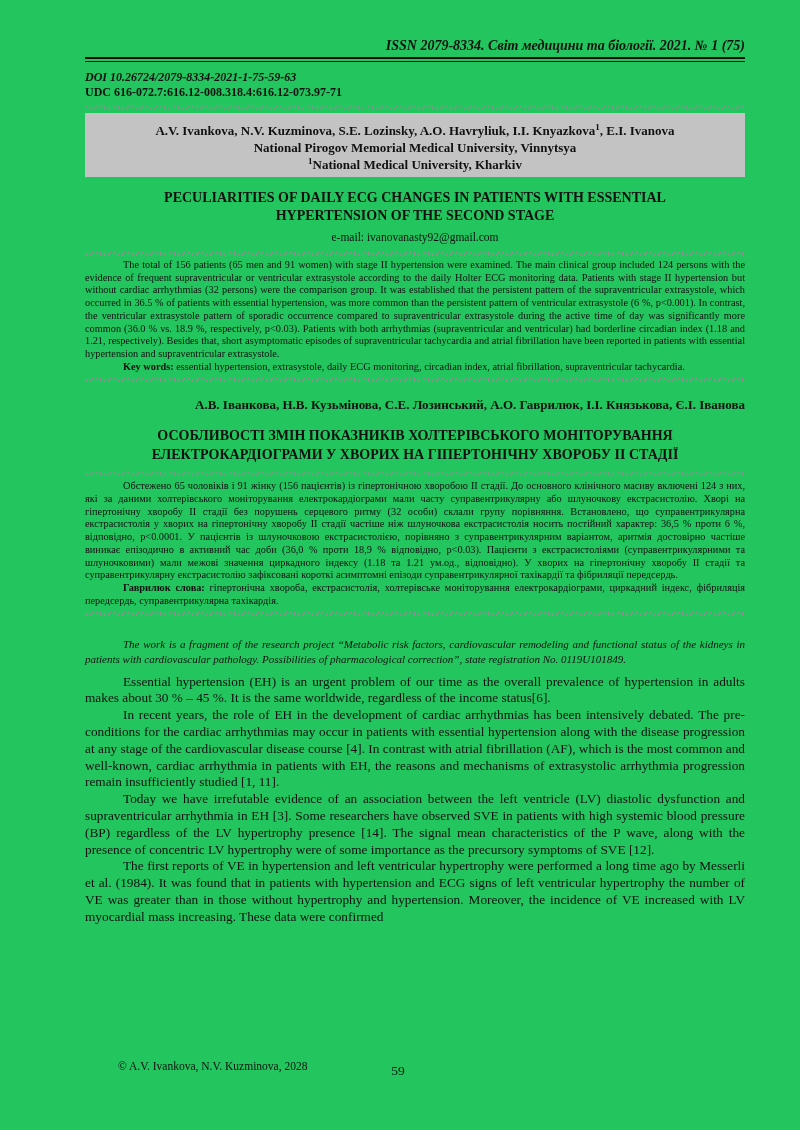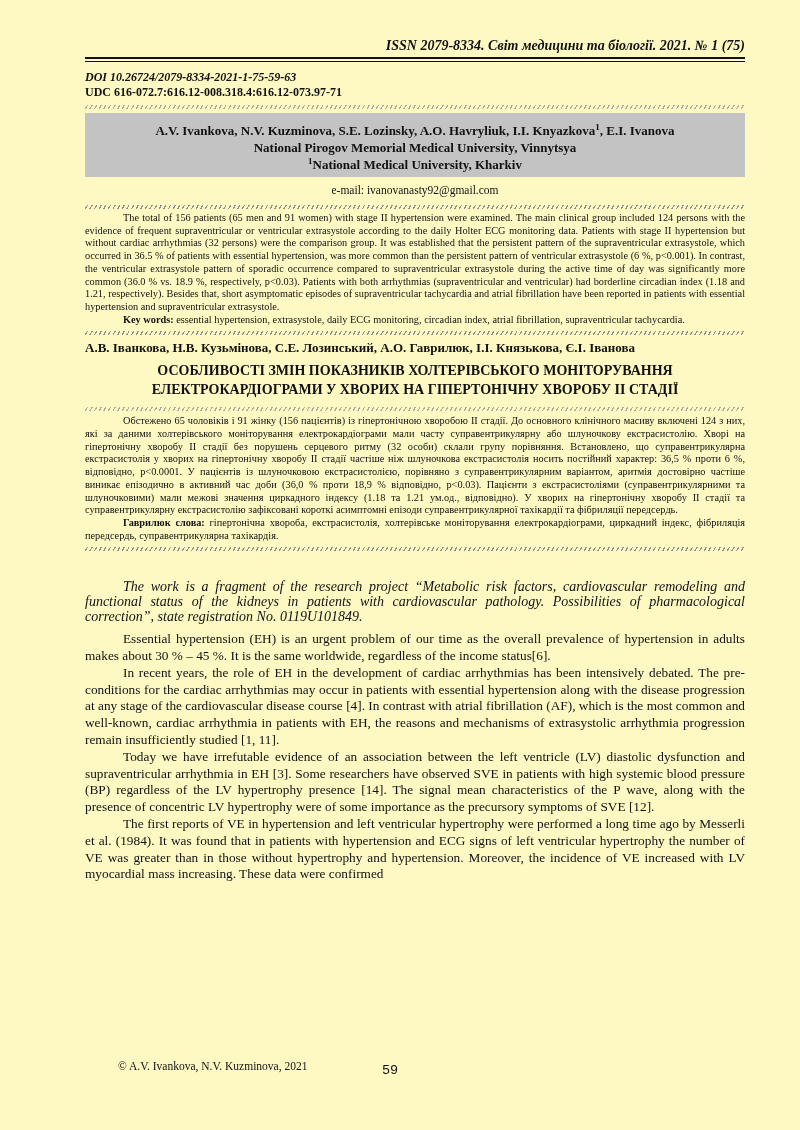--- a/index.html
+++ b/index.html
@@ -1,17 +1,17 @@
 <!DOCTYPE html>
 <html><head>
 <meta charset="utf-8">
 <style>
   html,body{margin:0;padding:0;background:#e8e8e8;}
   .page{
-    width:800px;height:1130px;margin:0 auto;background:#fef9c3;
+    width:800px;height:1130px;margin:0 auto;background:#22c55e;
     font-family:"Liberation Serif","DejaVu Serif",serif;color:#111111;
     position:relative;box-sizing:border-box;
     padding:38px 55px 0 85px;overflow:hidden;
   }
   .issn{ text-align:right;font-weight:bold;font-style:italic;font-size:14px;line-height:16px; }
   .header-rule{ margin-top:3px;height:2px;border-top:2.5px solid #111;border-bottom:1px solid #111; }
   .doi{ margin-top:8px;font-weight:bold;font-size:12px;line-height:14.5px;font-style:italic; }
   .udc{ font-weight:bold;font-size:12px;line-height:14.5px; }
   .hatch{
     height:4px;margin-top:6px;
@@ -24,38 +24,38 @@
   }
   sup{ font-size:9px;line-height:0; }
   .title-en{
     margin:12px auto 0;max-width:580px;text-align:center;
     font-weight:bold;font-size:14px;line-height:17.5px;
   }
   .email{ margin-top:7px;text-align:center;font-size:11.5px;line-height:13px; }
   .abstract{ margin-top:3px;font-size:10.3px;line-height:12.7px;text-align:justify; }
   .abstract p{ margin:0;text-indent:38px; }
   .kw-label{ font-weight:bold; }
-  .authors-ua{ margin-top:4px;text-align:left;font-weight:bold;font-size:13px;line-height:17px; }
+  .authors-ua{ margin-top:14px;text-align:right;font-weight:bold;font-size:13px;line-height:17px; }
   .title-ua{
-    margin:5px auto 0;max-width:620px;text-align:center;
+    margin:13px auto 0;max-width:620px;text-align:center;
     font-weight:bold;font-size:14px;line-height:19px;
   }
   .abstract-ua{ margin-top:4px; }
   .project-note{
-    margin-top:29px;font-style:italic;font-size:14px;line-height:14.6px;
+    margin-top:21px;font-style:italic;font-size:11px;line-height:14.6px;
     text-align:justify;
   }
   .project-note p{ margin:0;text-indent:38px; }
   .body-text{ margin-top:7px;font-size:13.3px;line-height:16.8px;text-align:justify; }
   .body-text p{ margin:0;text-indent:38px; }
   .footer-copyright{
     position:absolute;left:118px;top:1060px;font-size:11.5px;
   }
   .footer-page-number{
-    position:absolute;left:0;top:1063px;width:780px;text-align:center;font-size:13.5px;font-family:Liberation Mono, monospace;
+    position:absolute;left:8px;top:1063px;width:780px;text-align:center;font-size:13.5px;
   }
   .mt8{margin-top:8px;}
   .mt5{margin-top:5px;}
 </style>
 </head>
 <body>
 
 <div class="page" style="color: rgb(17, 17, 17);">
 
   <div class="issn">ISSN 2079-8334. Світ медицини та біології. 2021. № 1 (75)</div>
@@ -65,20 +65,21 @@
   <div class="udc">UDC 616-072.7:616.12-008.318.4:616.12-073.97-71</div>
 
   <div class="hatch light"></div>
 
   <div class="authors-box" style="background: rgb(195, 195, 195);">
     <div><span>A.V. Ivankova, N.V. Kuzminova, S.E. Lozinsky, A.O. Havryliuk, I.I. Knyazkova</span><sup>1</sup><span>, E.I. Ivanova</span></div>
     <div>National Pirogov Memorial Medical University, Vinnytsya</div>
     <div><sup>1</sup><span>National Medical University, Kharkiv</span></div>
   </div>
 
+  <div class="title-en">PECULIARITIES OF DAILY ECG CHANGES IN PATIENTS WITH ESSENTIAL HYPERTENSION OF THE SECOND STAGE</div>
 
   <div class="email">e-mail: ivanovanasty92@gmail.com</div>
 
   <div class="hatch mt8"></div>
 
   <div class="abstract">
     <p>The total of 156 patients (65 men and 91 women) with stage II hypertension  were examined. The main clinical group included 124 persons with the evidence of frequent supraventricular or ventricular extrasystole according to the daily Holter ECG monitoring data. Patients with stage II hypertension but without cardiac arrhythmias (32 persons) were the comparison group. It was established that the persistent pattern of the supraventricular extrasystole, which occurred in 36.5 % of patients with essential hypertension, was more common than the persistent pattern of ventricular extrasystole (6 %, p&lt;0.001). In contrast, the ventricular extrasystole pattern of sporadic occurrence compared to supraventricular extrasystole during the active time of day was significantly more common (36.0 % vs. 18.9 %, respectively, p&lt;0.03). Patients with both arrhythmias (supraventricular and ventricular) had borderline circadian index (1.18 and 1.21, respectively). Besides that, short asymptomatic episodes of supraventricular tachycardia and atrial fibrillation have been reported in patients with essential hypertension and supraventricular extrasystole.</p>
     <p><span class="kw-label">Key words:</span><span> essential hypertension, extrasystole, daily ECG monitoring, circadian index, atrial fibrillation, supraventricular tachycardia.</span></p>
   </div>
 
@@ -100,16 +101,16 @@
     <p>The work is a fragment of the research project “Metabolic risk factors, cardiovascular remodeling and functional status of the kidneys in patients with cardiovascular pathology. Possibilities of pharmacological correction”, state registration No. 0119U101849.</p>
   </div>
 
   <div class="body-text">
     <p>Essential hypertension (EH) is an urgent problem of our time as the overall prevalence of hypertension in adults makes about 30 % – 45 %. It is the same worldwide, regardless of the income status[6].</p>
     <p>In recent years, the role of EH in the development of cardiac arrhythmias has been intensively debated. The pre-conditions for the cardiac arrhythmias may occur in patients with essential hypertension along with the disease progression at any stage of the cardiovascular disease course [4]. In contrast with atrial fibrillation (AF), which is the most common and well-known, cardiac arrhythmia in patients with EH, the reasons and mechanisms of extrasystolic arrhythmia progression remain insufficiently studied [1, 11].</p>
     <p>Today we have irrefutable evidence of an association between the left ventricle (LV) diastolic dysfunction and supraventricular arrhythmia in EH [3]. Some researchers have observed SVE in patients with high systemic blood pressure (BP) regardless of the LV hypertrophy presence [14]. The signal mean characteristics of the P wave, along with the presence of concentric LV hypertrophy were of some importance as the precursory symptoms of SVE [12].</p>
     <p>The first reports of VE in hypertension and left ventricular hypertrophy were performed a long time ago by Messerli et al. (1984). It was found that in patients with hypertension and ECG signs of left ventricular hypertrophy the number of VE was greater than in those without hypertrophy and hypertension. Moreover, the incidence of VE increased with LV myocardial mass increasing. These data were confirmed</p>
   </div>
 
-  <div class="footer-copyright">©  A.V. Ivankova, N.V. Kuzminova, 2021</div>
+  <div class="footer-copyright">©  A.V. Ivankova, N.V. Kuzminova, 2028</div>
   <div class="footer-page-number">59</div>
 
 </div>
 
 </body></html>

